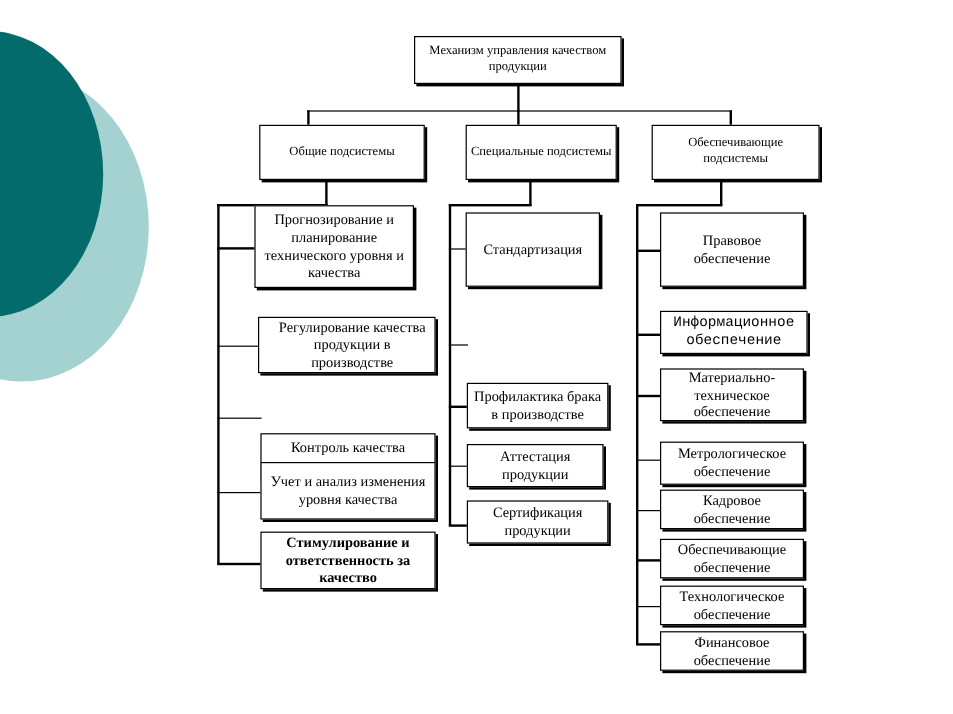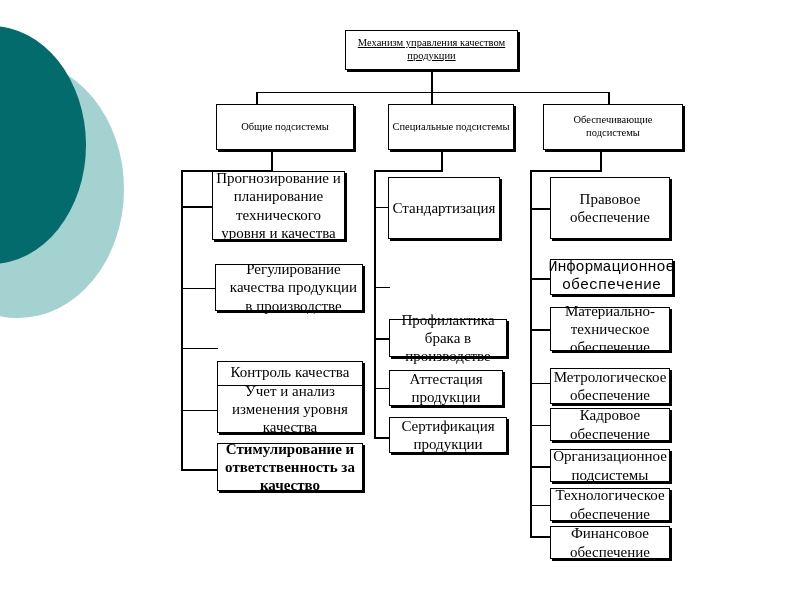--- a/index.html
+++ b/index.html
@@ -49,40 +49,40 @@
     display: flex;
     align-items: center;
     justify-content: center;
     text-align: center;
     color: #000000;
     line-height: 1.22;
     padding: 1px 3px;
   }
   .n-root   { font-size: 10.5px; }
   .n-level2 { font-size: 10.5px; }
-  .n-leaf   { font-size: 15px;  }
+  .n-leaf   { font-size: 12px;  }
 
   
   .ln {
     position: absolute;
     background: #000000;
     pointer-events: none;
   }
   .ln-v { width: 1px; }
   .ln-h { height: 1px; }
 </style>
 </head>
 <body>
 
 <div id="slide">
 
   <div class="deco-circle" id="deco-light"></div>
   <div class="deco-circle" id="deco-dark"></div>
 
-  <div class="node n-root" style="left:345px; top:30px; width:173px; height:40px;text-decoration:underline;">Механизм управления качеством продукции</div>
+  <div class="node n-root" style="left:345px; top:30px; width:173px; height:40px;">Механизм управления качеством продукции</div>
 
   <div class="ln ln-v" style="left:431px; top:70px; width:2px; height:23px;"></div>
 
   <div class="ln ln-h" style="left:256px; top:92px; width:354px; height:1px;"></div>
 
   <div class="ln ln-v" style="left:256px; top:92px; width:2px; height:12px;"></div>
   <div class="ln ln-v" style="left:431px; top:92px; width:2px; height:12px;"></div>
   <div class="ln ln-v" style="left:608px; top:92px; width:2px; height:12px;"></div>
 
   <div class="node n-level2" style="left:388px; top:104px; width:126px; height:46px;">Специальные подсистемы</div>
@@ -140,21 +140,21 @@
   <div class="ln ln-h" style="left:530px; top:329px; width:22px; height:2px;"></div>
   <div class="node n-leaf" style="left:550px; top:307px; width:120px; height:44px;">Материально-техническое обеспечение</div>
 
   <div class="ln ln-h" style="left:530px; top:383px; width:22px; height:1px;"></div>
   <div class="node n-leaf" style="left:550px; top:368px; width:120px; height:36px;">Метрологическое обеспечение</div>
 
   <div class="ln ln-h" style="left:530px; top:425px; width:22px; height:1px;"></div>
   <div class="node n-leaf" style="left:550px; top:408px; width:120px; height:33px;">Кадровое обеспечение</div>
 
   <div class="ln ln-h" style="left:530px; top:466px; width:22px; height:2px;"></div>
-  <div class="node n-leaf" style="left:550px; top:449px; width:120px; height:33px;">Организационное подсистемы</div>
+  <div class="node n-leaf" style="left:550px; top:449px; width:120px; height:33px;">Обеспечивающие обеспечение</div>
 
   <div class="ln ln-h" style="left:530px; top:505px; width:22px; height:1px;"></div>
   <div class="node n-leaf" style="left:550px; top:488px; width:120px; height:33px;">Технологическое обеспечение</div>
 
   <div class="ln ln-h" style="left:530px; top:536px; width:22px; height:2px;"></div>
   <div class="node n-leaf" style="left:550px; top:526px; width:120px; height:33px;">Финансовое обеспечение</div>
 
 </div>
 
 </body></html>

